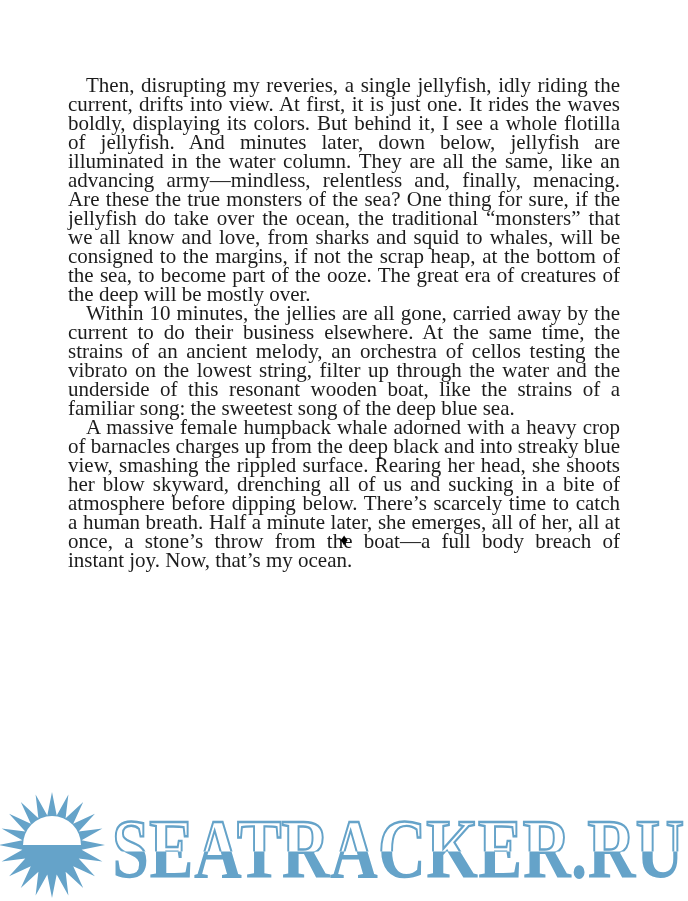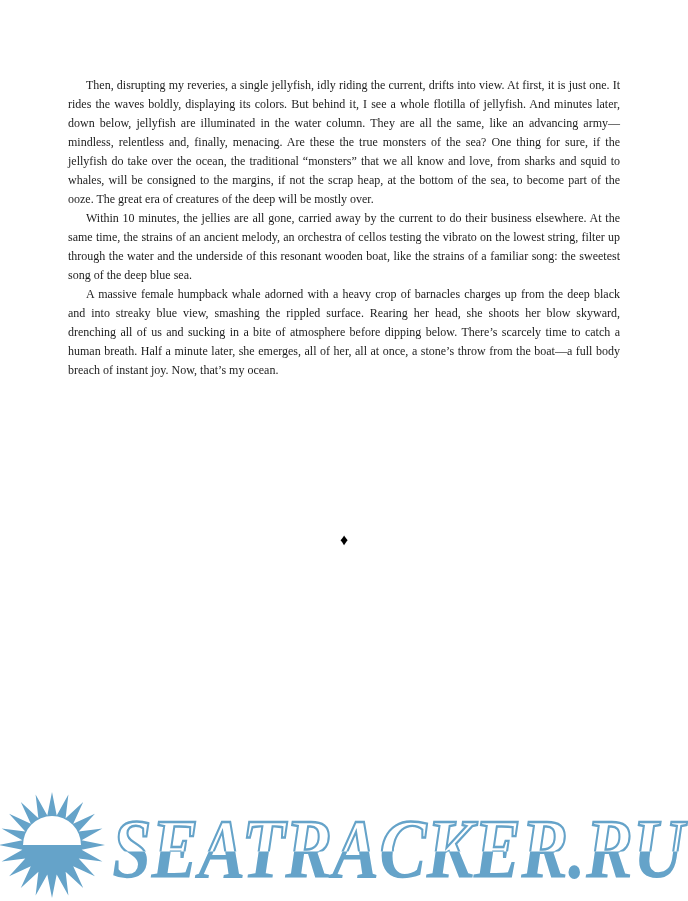--- a/index.html
+++ b/index.html
@@ -11,39 +11,39 @@
   .page {
     position: relative;
     width: 688px; height: 901px;
     background: #ffffff;
     overflow: hidden;
   }
   .text-block {
     position: absolute;
     left: 68px; top: 76px; width: 552px;
     color: var(--text-color, #1c1c1c);
-    font-size: 12px;
+    font-size: 21px;
     line-height: 19px;
     text-align: justify;
   }
   .text-block p {
     text-indent: 18px;
     margin: 0;
   }
   .ornament {
     position: absolute;
     left: 0; top: 532px; width: 688px;
     text-align: center;
     color: #000000;
     font-size: 16px;
     line-height: 16px;
   }
   .watermark {
     position: absolute;
-    left: 0; top: 786px; width: 688px; height: 115px; font-style: italic;
+    left: 0; top: 786px; width: 688px; height: 115px;
   }
   .sun {
     position: absolute;
     left: 0; top: 0;
     width: 106px; height: 115px;
   }
   #sun-rays { fill: var(--wm-color, #65a3c9); }
   .sun-top { fill: #ffffff; }
   .wm-text-svg {
     position: absolute;

